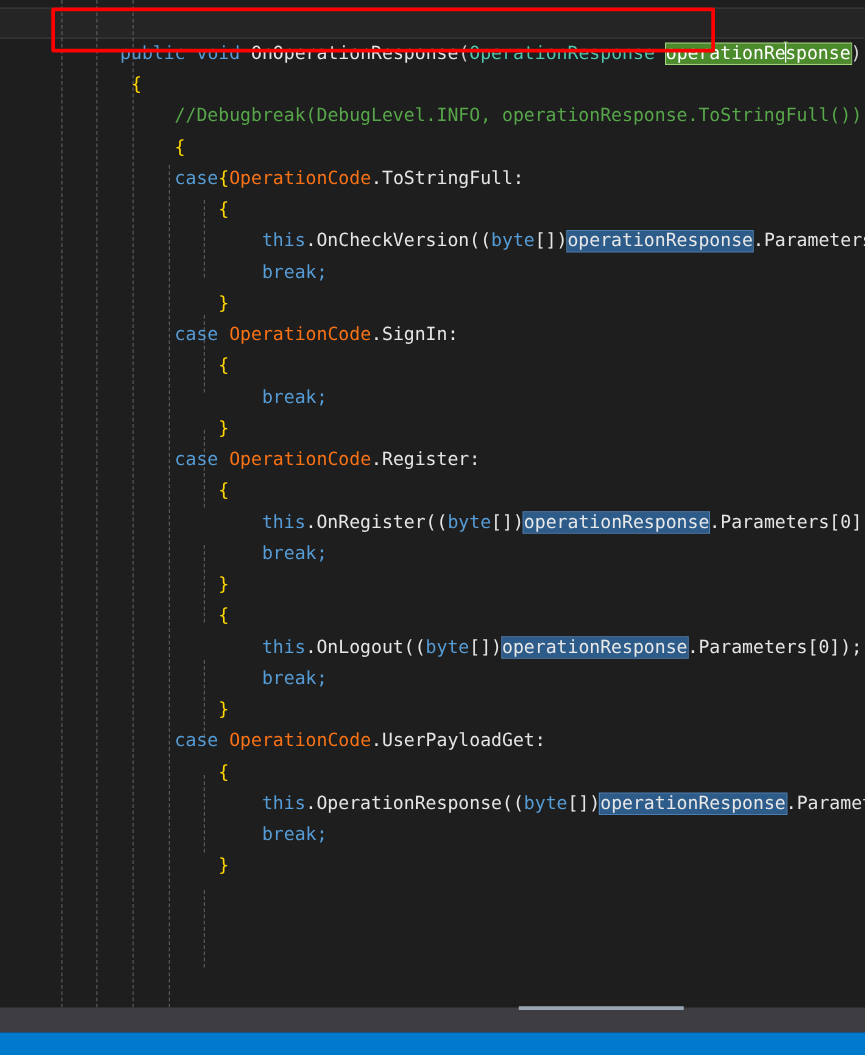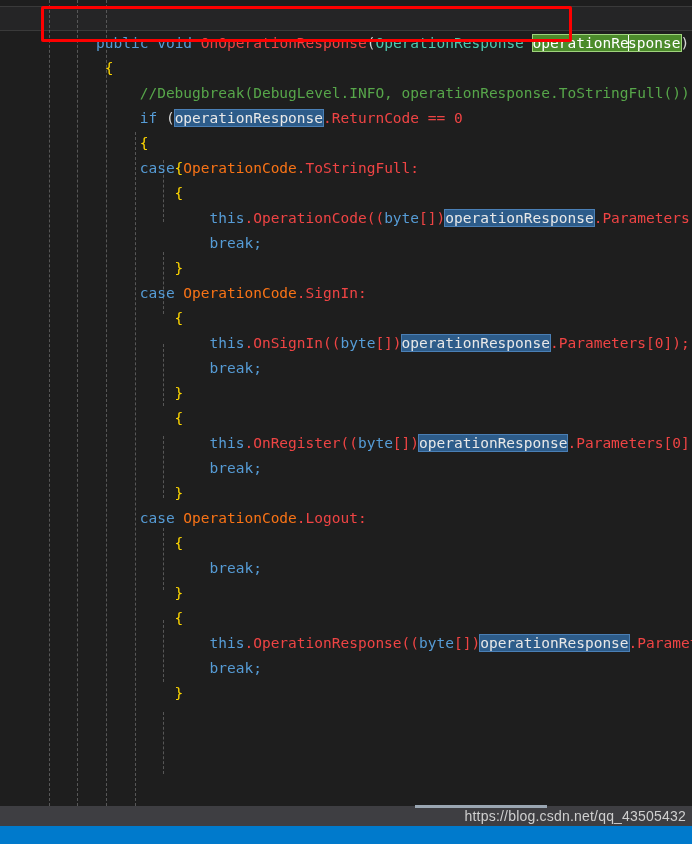--- a/index.html
+++ b/index.html
@@ -80,21 +80,21 @@
     font-family: "DejaVu Sans Mono", monospace;
     color: #d4d4d4;
     letter-spacing: 0px;
   }
   .line .gut { display: inline-block; }
 
   
   .kw   { color: #569cd6; }            
   .type { color: #4ec9b0; }            
   .en   { color: #f97316; }            
-  .id   { color: #ef4444; text-align: right; }            
+  .id   { color: #e5e5e5; text-align: right; }            
   .cmt  { color: #57a64a; }            
   .br   { color: #d4d4d4; }            
   .brz  { color: #ffd700; }
 
   
   .hl-ref {
     background: #2d5c8a;
     outline: 1px solid #4a7fb5;
     color: #e8e8e8;
   }
@@ -181,65 +181,62 @@
       </div>
 
       <div class="line">
         <span class="gut">    </span><span class="brz">{</span>
       </div>
 
       <div class="line">
         <span class="gut">        </span><span class="cmt">//Debugbreak(DebugLevel.INFO, operationResponse.ToStringFull());</span>
       </div>
 
-      <div class="line">
-        <span class="gut">        </span><span class="kw">if</span><span class="br"> (</span><span class="hl-ref">operationResponse</span><span class="id">.ReturnCode == 0</span>
-      </div>
 
       <div class="line">
         <span class="gut">        </span><span class="brz">{</span>
       </div>
 
 
       <div class="line">
         <span class="gut">            </span><span class="brz">{</span>
       </div>
 
       <div id="case-blocks">
           <div class="line"><span class="gut">                </span><span class="kw">case</span><span class="br"> </span><span class="en">OperationCode</span><span class="id">.ToStringFull:</span></div>
           <div class="line"><span class="gut">                    </span><span class="brz">{</span></div>
-          <div class="line"><span class="gut">                        </span><span class="kw">this</span><span class="id">.OperationCode((</span><span class="kw">byte</span><span class="id">[])</span><span class="hl-ref">operationResponse</span><span class="id">.Parameters[0]);</span></div>
+          <div class="line"><span class="gut">                        </span><span class="kw">this</span><span class="id">.OnCheckVersion((</span><span class="kw">byte</span><span class="id">[])</span><span class="hl-ref">operationResponse</span><span class="id">.Parameters[0]);</span></div>
           <div class="line"><span class="gut">                        </span><span class="kw">break;</span></div>
           <div class="line"><span class="gut">                    </span><span class="brz">}</span></div>
           <div class="line"><span class="gut">                </span><span class="kw">case</span><span class="br"> </span><span class="en">OperationCode</span><span class="id">.SignIn:</span></div>
           <div class="line"><span class="gut">                    </span><span class="brz">{</span></div>
-          <div class="line"><span class="gut">                        </span><span class="kw">this</span><span class="id">.OnSignIn((</span><span class="kw">byte</span><span class="id">[])</span><span class="hl-ref">operationResponse</span><span class="id">.Parameters[0]);</span></div>
-          <div class="line"><span class="gut">                        </span><span class="kw">break;</span></div>
-          <div class="line"><span class="gut">                    </span><span class="brz">}</span></div>
+          <div class="line"><span class="gut">                        </span><span class="kw">break;</span></div>
+          <div class="line"><span class="gut">                    </span><span class="brz">}</span></div>
+          <div class="line"><span class="gut">                </span><span class="kw">case</span><span class="br"> </span><span class="en">OperationCode</span><span class="id">.Register:</span></div>
           <div class="line"><span class="gut">                    </span><span class="brz">{</span></div>
           <div class="line"><span class="gut">                        </span><span class="kw">this</span><span class="id">.OnRegister((</span><span class="kw">byte</span><span class="id">[])</span><span class="hl-ref">operationResponse</span><span class="id">.Parameters[0]);</span></div>
           <div class="line"><span class="gut">                        </span><span class="kw">break;</span></div>
           <div class="line"><span class="gut">                    </span><span class="brz">}</span></div>
-          <div class="line"><span class="gut">                </span><span class="kw">case</span><span class="br"> </span><span class="en">OperationCode</span><span class="id">.Logout:</span></div>
-          <div class="line"><span class="gut">                    </span><span class="brz">{</span></div>
-          <div class="line"><span class="gut">                        </span><span class="kw">break;</span></div>
-          <div class="line"><span class="gut">                    </span><span class="brz">}</span></div>
+          <div class="line"><span class="gut">                    </span><span class="brz">{</span></div>
+          <div class="line"><span class="gut">                        </span><span class="kw">this</span><span class="id">.OnLogout((</span><span class="kw">byte</span><span class="id">[])</span><span class="hl-ref">operationResponse</span><span class="id">.Parameters[0]);</span></div>
+          <div class="line"><span class="gut">                        </span><span class="kw">break;</span></div>
+          <div class="line"><span class="gut">                    </span><span class="brz">}</span></div>
+          <div class="line"><span class="gut">                </span><span class="kw">case</span><span class="br"> </span><span class="en">OperationCode</span><span class="id">.UserPayloadGet:</span></div>
           <div class="line"><span class="gut">                    </span><span class="brz">{</span></div>
           <div class="line"><span class="gut">                        </span><span class="kw">this</span><span class="id">.OperationResponse((</span><span class="kw">byte</span><span class="id">[])</span><span class="hl-ref">operationResponse</span><span class="id">.Parameters[0]);</span></div>
           <div class="line"><span class="gut">                        </span><span class="kw">break;</span></div>
           <div class="line"><span class="gut">                    </span><span class="brz">}</span></div>
         </div>
 
     </div>
 
     <div id="red-box"></div>
 
   </div>
 
   <div id="hscroll">
     <div id="hscroll-thumb"></div>
   </div>
 
-  <div id="watermark">https://blog.csdn.net/qq_43505432</div>
 
   <div id="statusbar"></div>
 
 </div>
 
 </body></html>

